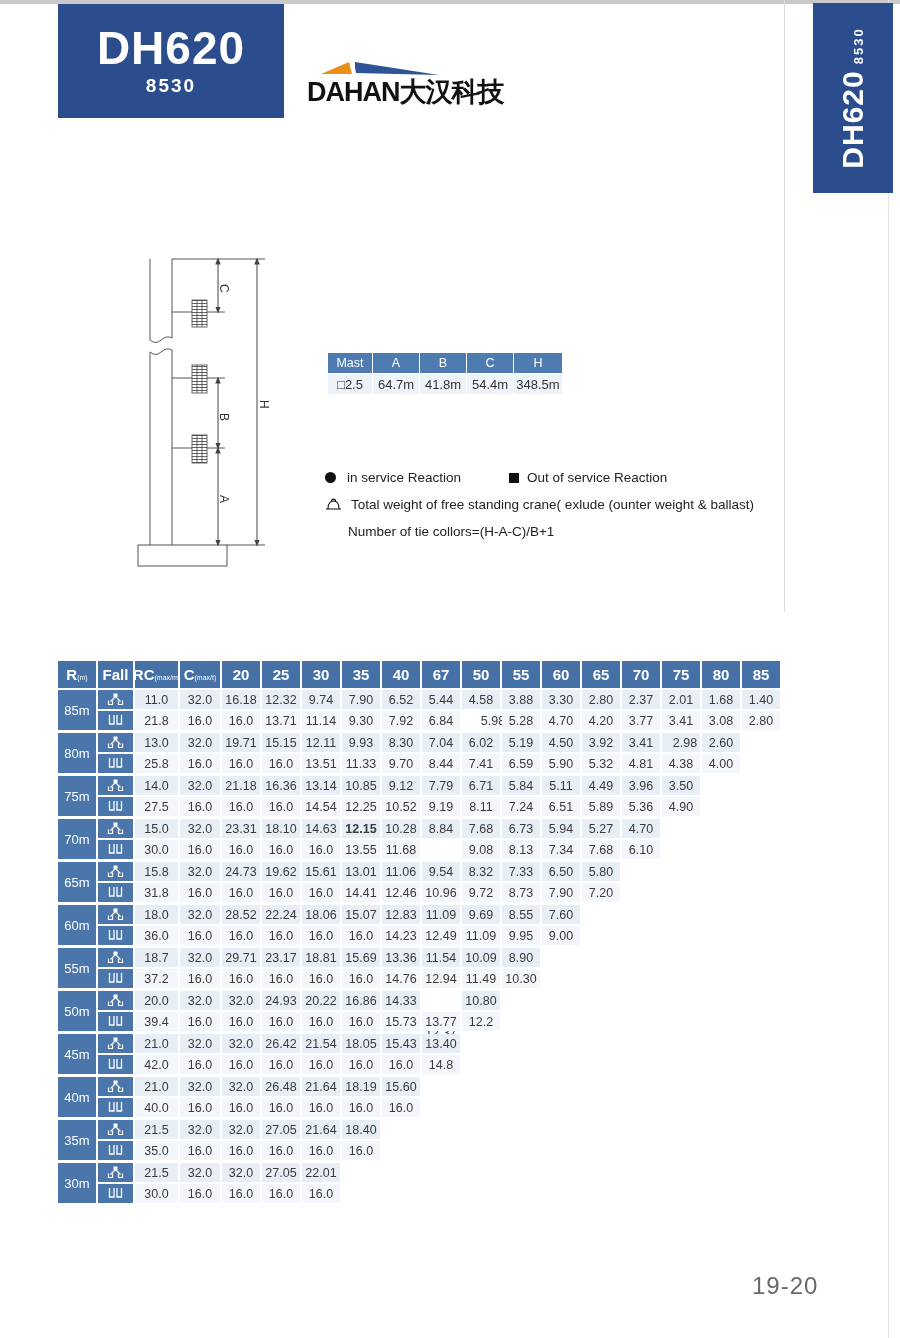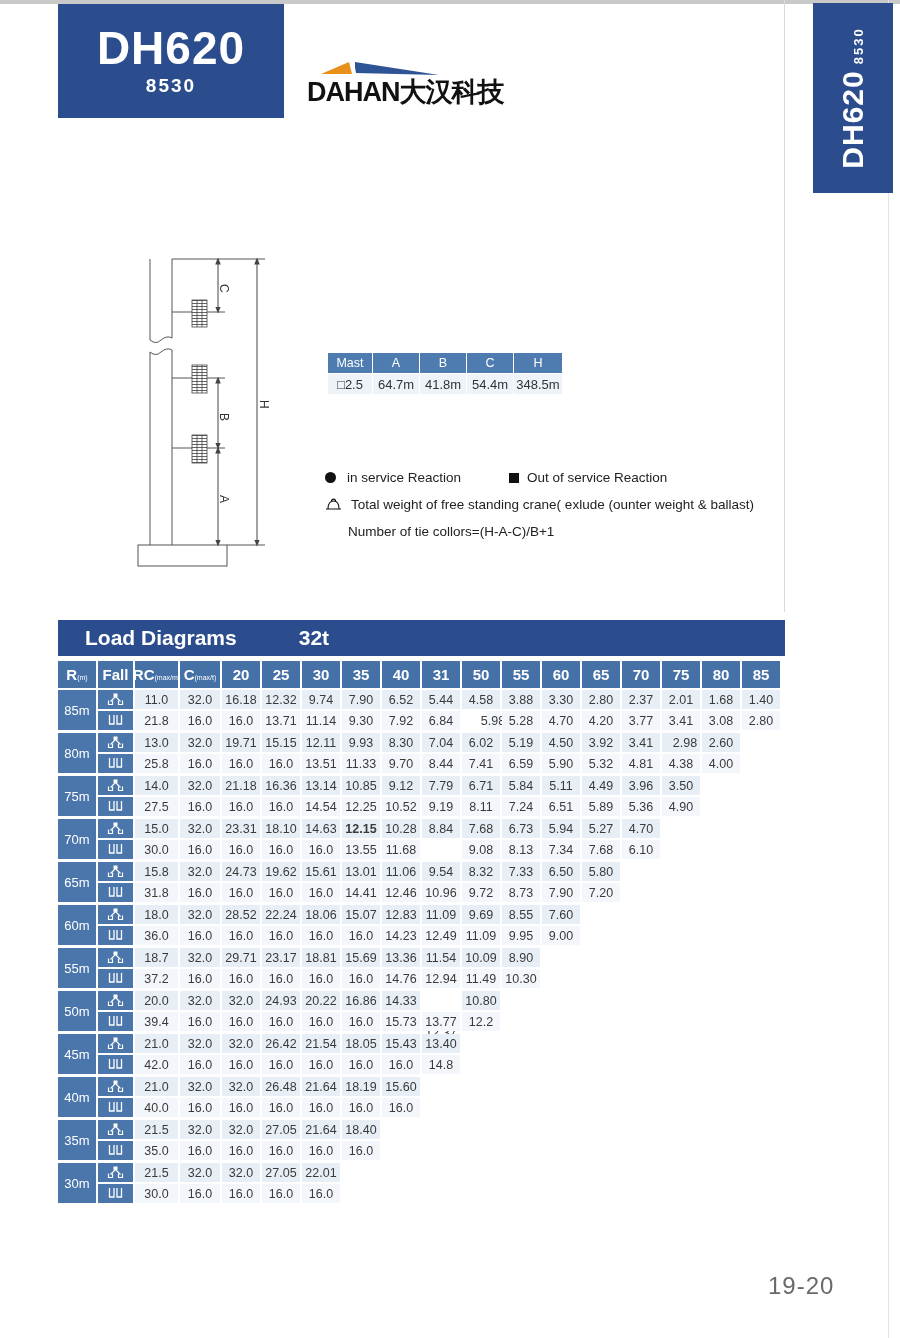--- a/index.html
+++ b/index.html
@@ -60,21 +60,21 @@
     display:flex;align-items:center;justify-content:center;}
   .th .sub{font-size:7px;font-weight:normal;margin-top:6px;}
   .tgroup{grid-auto-rows:19px;margin-bottom:3px;}
   .cell{display:flex;align-items:center;justify-content:center;}
   .label-cell{background:#4a76ab;color:#fff;font-size:13px;}
   .fall-cell{background:#4a76ab;}
   .data-cell{font-size:12.5px;color:#3a3a3a;}
   .row-a{background:#e8eef6;}
   .row-b{background:#f3f7fb;}
 
-  .footer-page{position:absolute;left:768px;top:1272px;font-size:24px;color:#6a6a6a;letter-spacing:1px;}
+  .footer-page{position:absolute;left:752px;top:1272px;font-size:24px;color:#6a6a6a;letter-spacing:1px;}
 </style>
 </head>
 <body>
 
 <div class="page">
   <div class="top-strip"></div>
   <div class="edge-line-mid"></div>
   <div class="edge-line-right"></div>
 
   <div class="model-box">
@@ -176,24 +176,20 @@
       <svg class="wicon" width="17" height="13" viewBox="0 0 17 13">
         <path d="M1,11 H16 M3,11 C3,5 6,3 8.5,3 C11,3 14,5 14,11 M6.5,3.2 A2,2 0 0 1 10.5,3.2" stroke="#111" stroke-width="1.2" fill="none"></path>
       </svg>
       <span>Total weight of free standing crane( exlude (ounter weight &amp; ballast)</span>
     </div>
     <div class="lrow">
       <span class="indent">Number of tie collors=(H-A-C)/B+1</span>
     </div>
   </div>
 
-  <div class="section-bar bar-load">
-    <span class="bar-title">Load Diagrams</span>
-    <span class="bar-cap">32t</span>
-  </div>
 
   <div class="load-table">
     <div class="lt-grid lt-header">
       <div class="th">
         <span>R</span>
           <span class="sub">(m)</span>
       </div>
       <div class="th">
         <span>Fall</span>
       </div>
@@ -204,21 +200,21 @@
       <div class="th">
         <span>C</span>
           <span class="sub">(max/t)</span>
       </div>
 
     <div class="th" style="grid-column: 5;">20</div>
         <div class="th" style="grid-column: 6;">25</div>
         <div class="th" style="grid-column: 7;">30</div>
         <div class="th" style="grid-column: 8;">35</div>
         <div class="th" style="grid-column: 9;">40</div>
-        <div class="th" style="grid-column: 10;">31</div>
+        <div class="th" style="grid-column: 10;">67</div>
         <div class="th" style="grid-column: 11;">50</div>
         <div class="th" style="grid-column: 12;">55</div>
         <div class="th" style="grid-column: 13;">60</div>
         <div class="th" style="grid-column: 14;">65</div>
         <div class="th" style="grid-column: 15;">70</div>
         <div class="th" style="grid-column: 16;">75</div>
         <div class="th" style="grid-column: 17;">80</div>
         <div class="th" style="grid-column: 18;">85</div>
       </div>
     <div>

